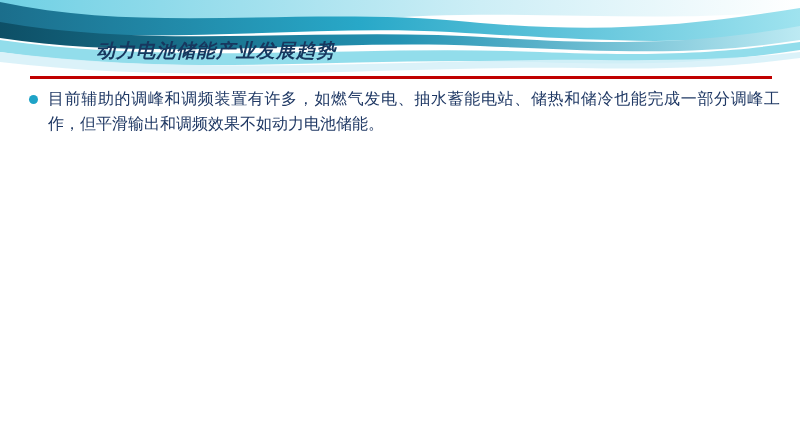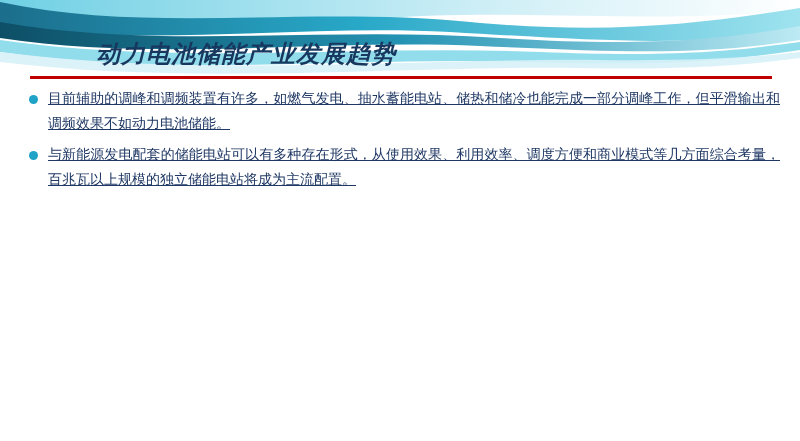--- a/index.html
+++ b/index.html
@@ -38,21 +38,21 @@
     left: 0;
     top: 38px;
     width: 800px;
     height: 42px;
   }
   .title {
     position: absolute;
     left: 96px;
     top: 0;
     font-family: Liberation Mono, monospace;
-    font-size: 24px;
+    font-size: 19px;
     font-weight: bold;
     font-style: italic;
     letter-spacing: 1px;
     color: #17375e;
     white-space: nowrap;
     text-align: center;
   }
   .title-rule {
     position: absolute;
     left: 30px;
@@ -78,26 +78,25 @@
     left: 6px;
     top: 10px;
     width: 7px;
     height: 7px;
     border-radius: 50%;
     background: #1fa3c7;
     box-shadow: 0 0 0 1px #1fa3c7;
   }
   .btext {
     font-family: "DejaVu Sans", "Liberation Sans", sans-serif;
-    font-size: 14px;
+    font-size: 16px;
     line-height: 25px;
     color: #1f3864;
     text-align: justify;
     text-justify: inter-ideograph;
-    text-decoration: underline;
   }
 </style>
 </head>
 <body>
 
 <div class="slide">
 
   <div class="banner">
     <svg width="800" height="86" viewBox="0 0 800 86" xmlns="http://www.w3.org/2000/svg">
       <defs>
@@ -133,19 +132,15 @@
 
   <div class="content">
 
     <div class="bullet">
       <span class="dot"></span>
       <div class="btext">目前辅助的调峰和调频装置有许多，如燃气发电、抽水蓄能电站、储热和储冷也能完成一部分调峰工作，但平滑输出和调频效果不如动力电池储能。</div>
     </div>
 
 
 
-    <div class="bullet">
-      <span class="dot"></span>
-      <div class="btext">与新能源发电配套的储能电站可以有多种存在形式，从使用效果、利用效率、调度方便和商业模式等几方面综合考量，百兆瓦以上规模的独立储能电站将成为主流配置。</div>
-    </div>
 
   </div>
 </div>
 
 </body></html>

